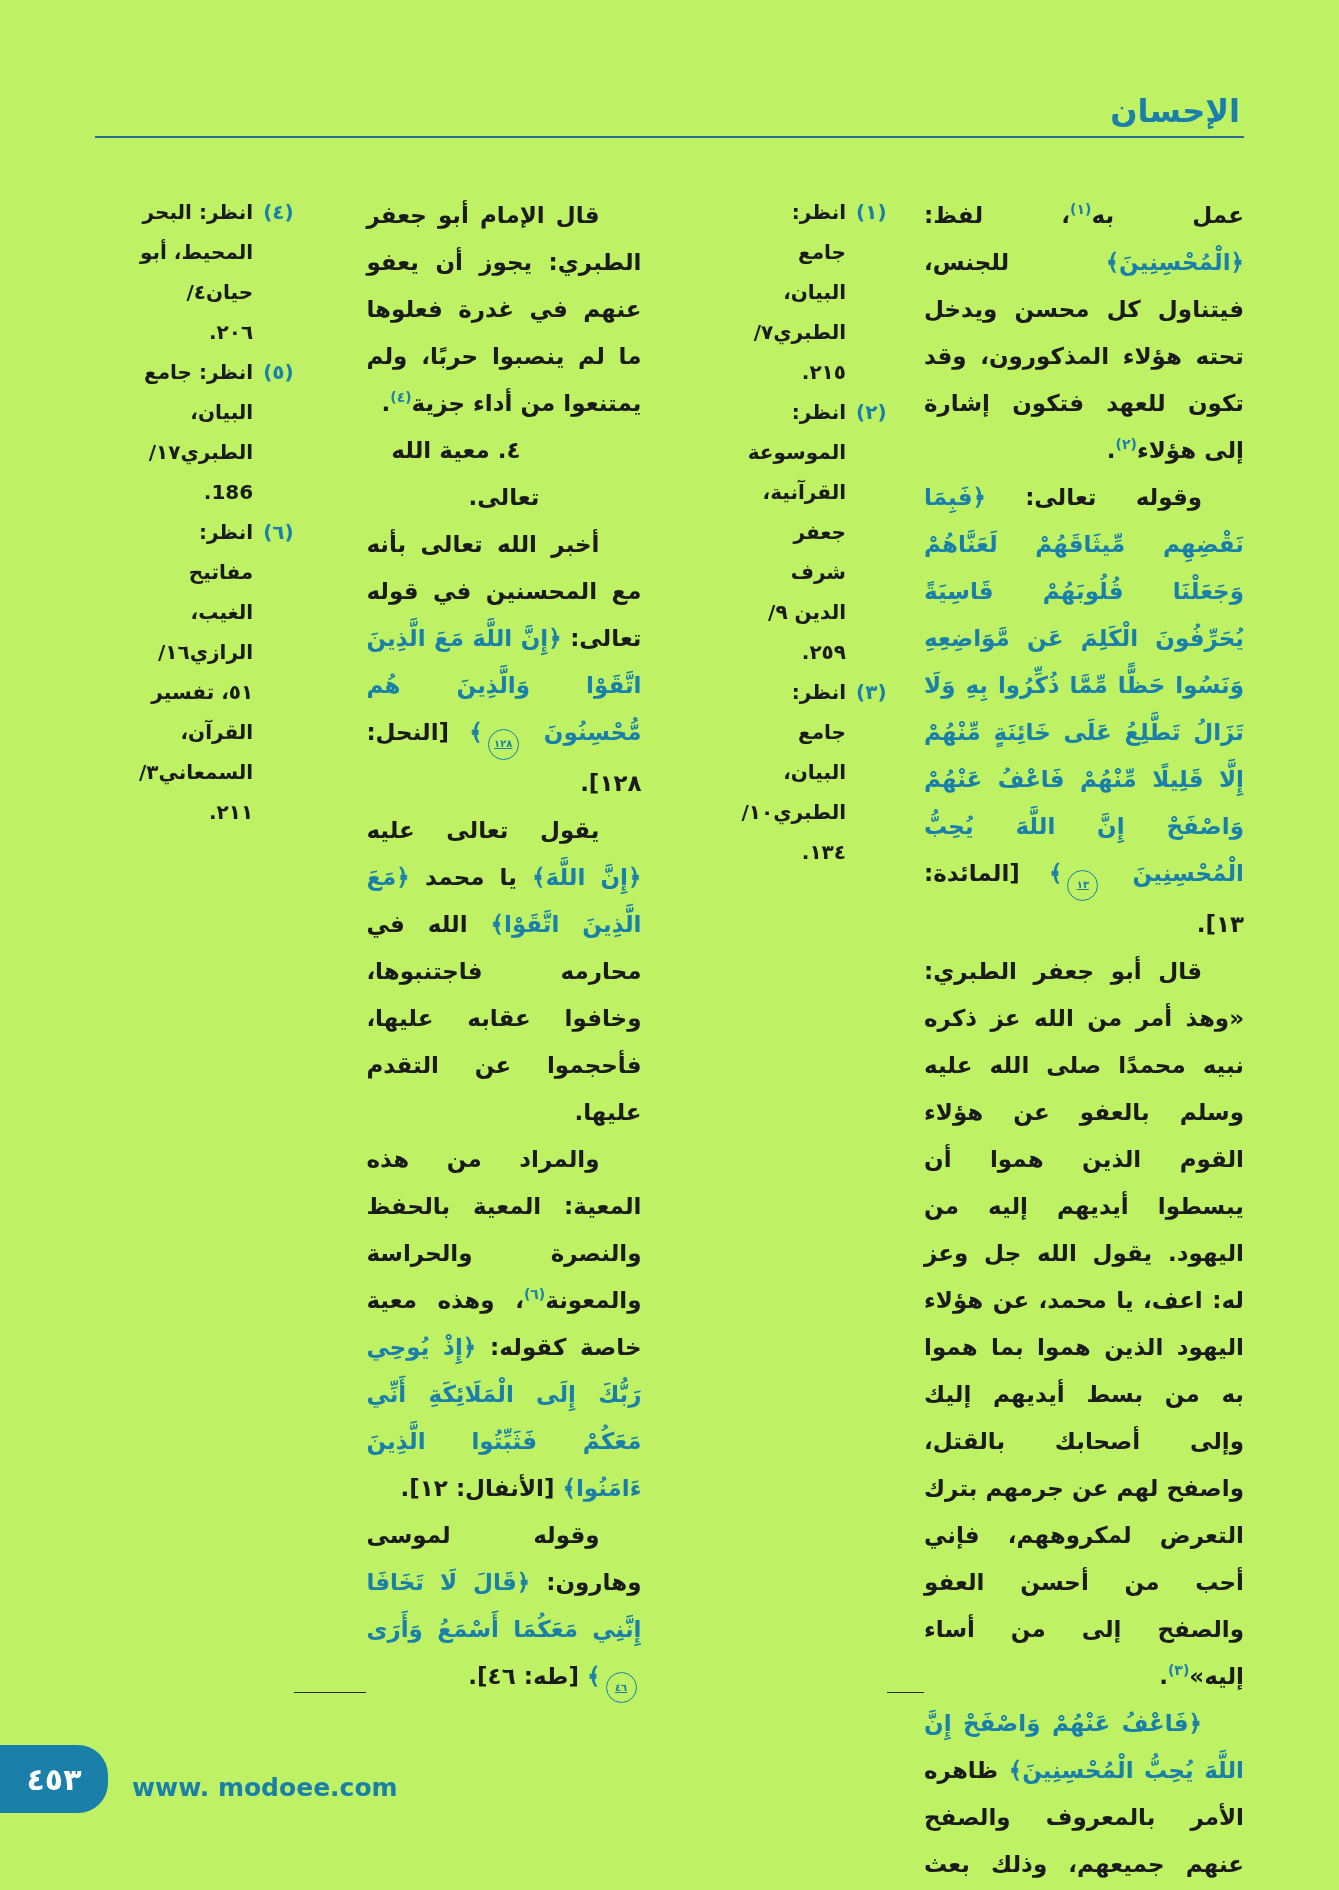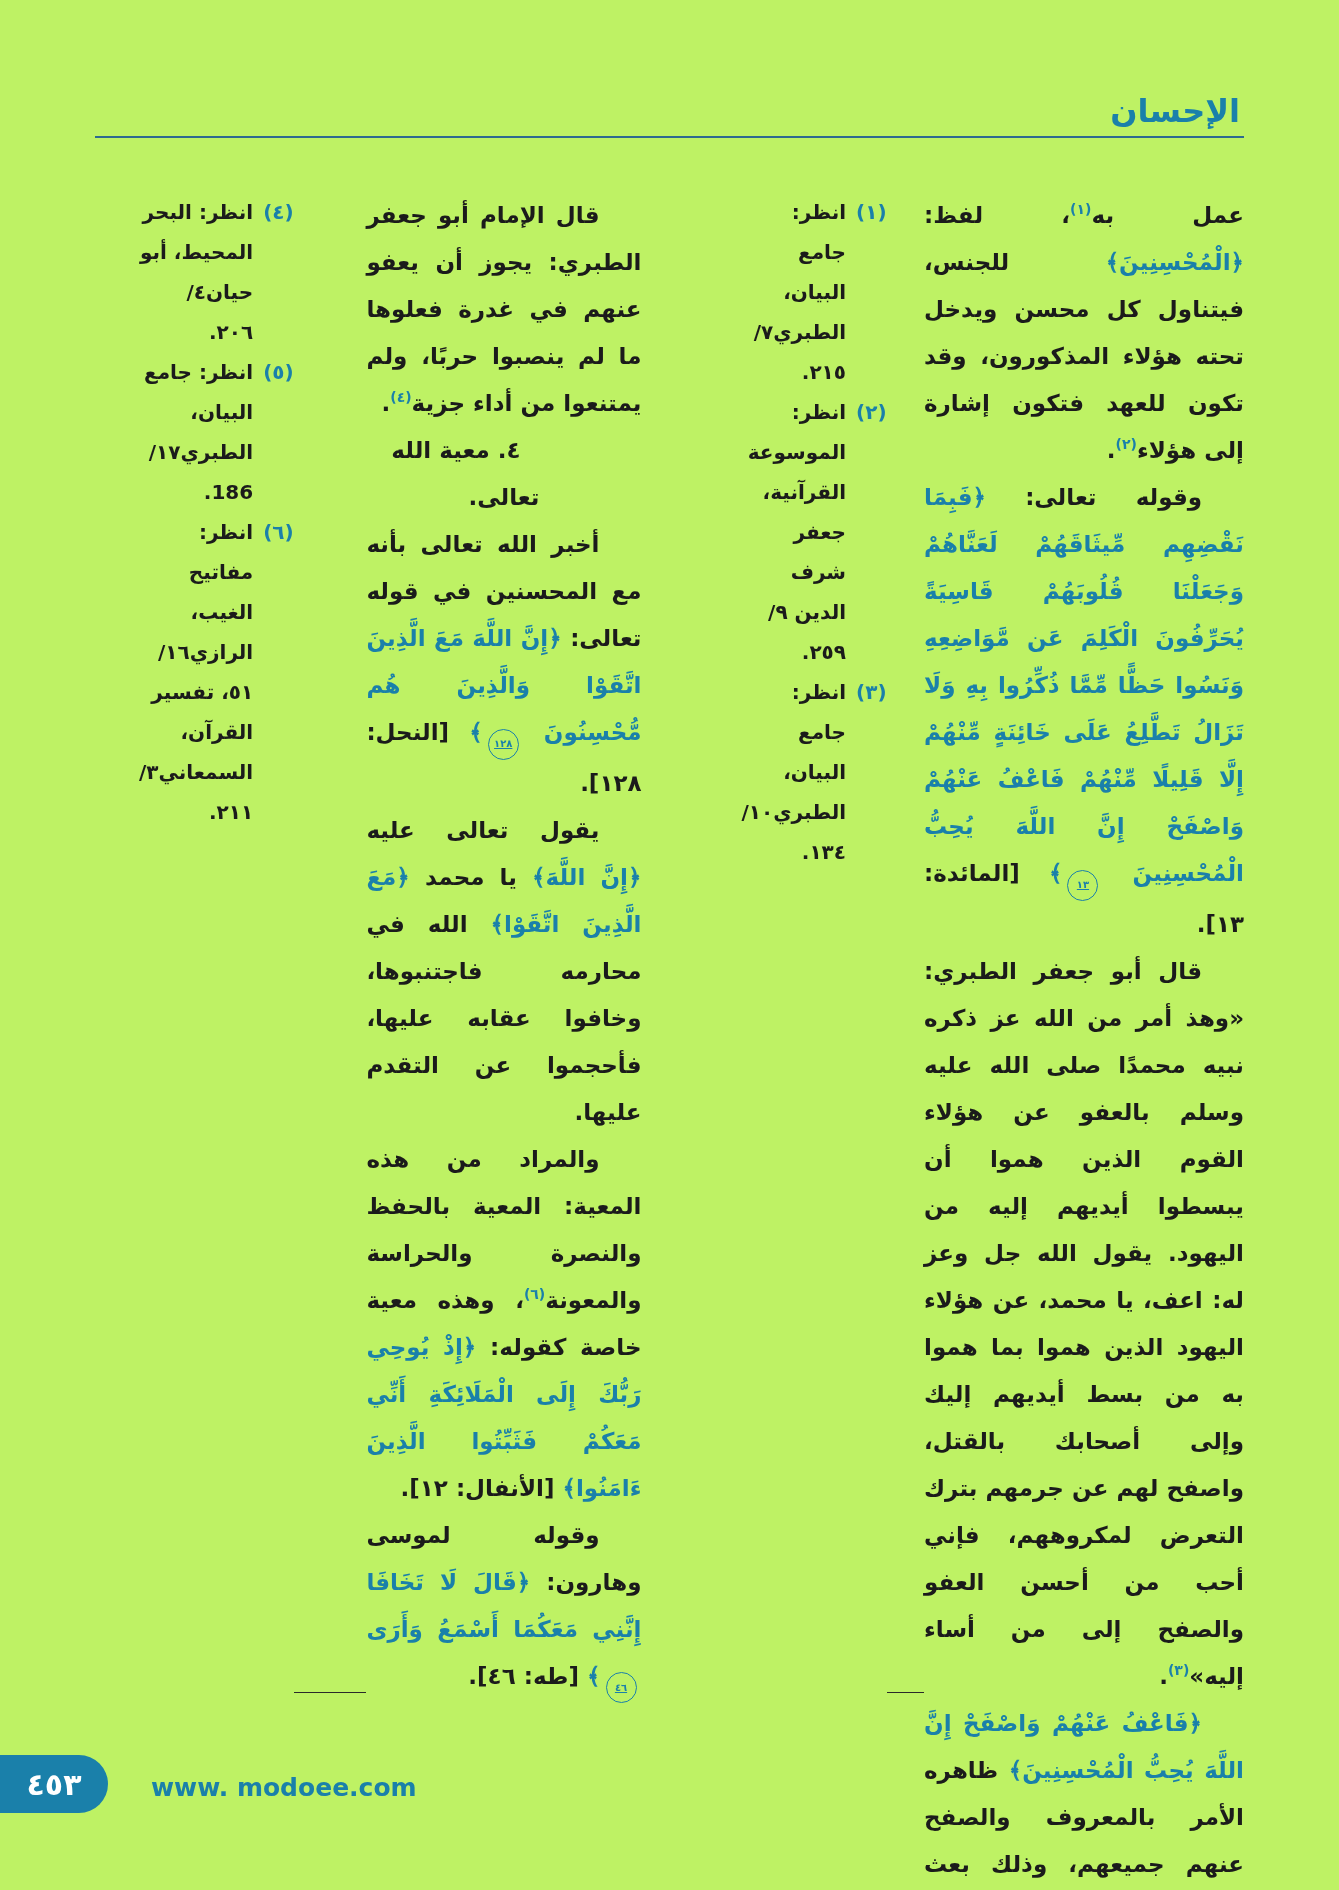--- a/index.html
+++ b/index.html
@@ -77,28 +77,28 @@
     font-size:20px; line-height:40px;
     font-weight:700; color:var(--ink);
     text-align:right;
   }
   .fn-num { color:var(--accent); flex:0 0 auto; }
   .fn-text { flex:1 1 auto; }
 
   
   .page-tab {
     position:absolute; left:0; bottom:77px;
-    width:108px; height:58px;
+    width:108px; height:68px;
     background:var(--accent);
     border-radius:0 30px 30px 0;
     display:flex; align-items:center; justify-content:center;
     color:#ffffff; font-size:30px; font-weight:700;
   }
   .website {
-    position:absolute; left:151px; bottom:88px;
+    position:absolute; left:132px; bottom:88px;
     direction:ltr;
     color:var(--accent);
     font-size:25px; font-weight:700;
   }
 </style>
 </head>
 <body>
 
 <div class="page" dir="rtl" style="--accent: #1a80aa; --rule: #2d6a8f;">
 

